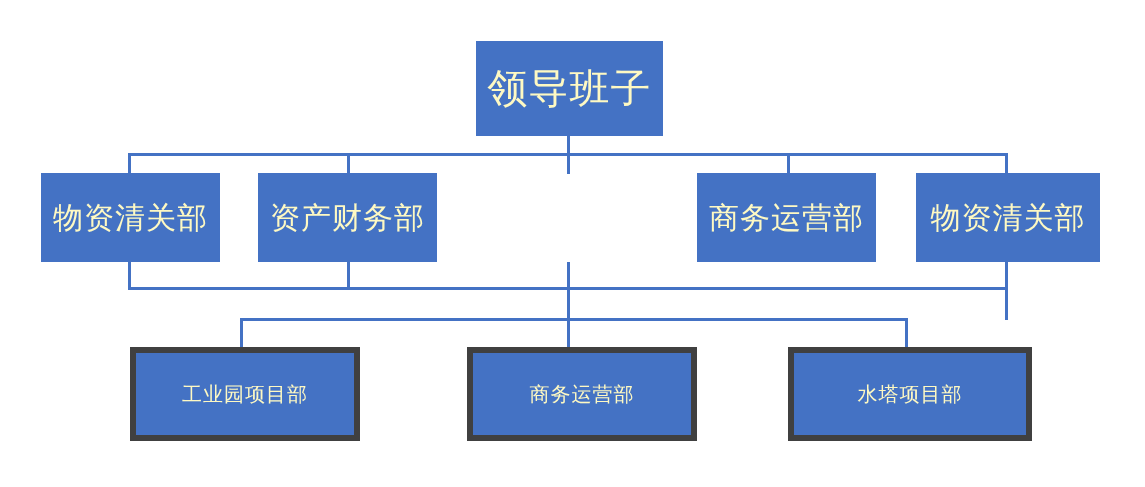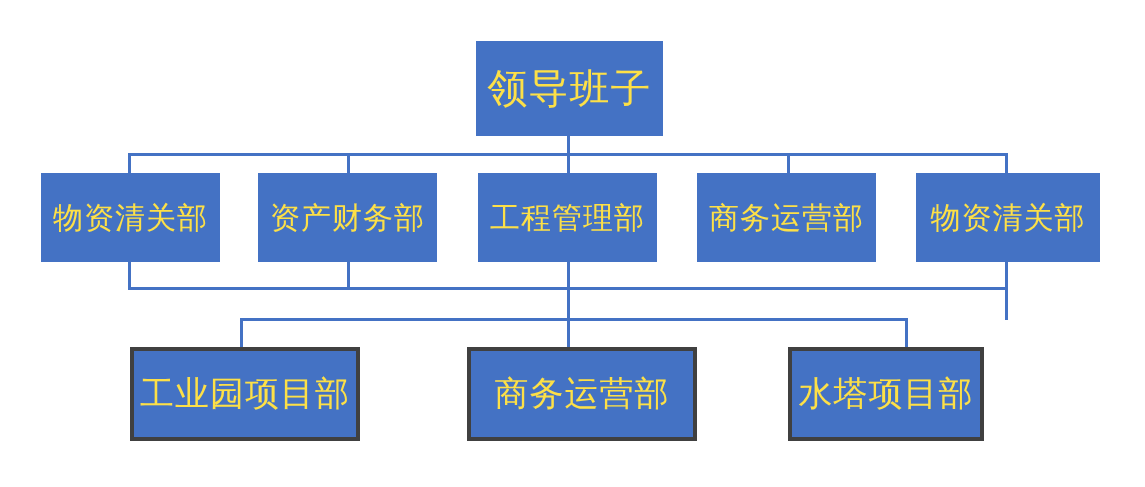--- a/index.html
+++ b/index.html
@@ -12,39 +12,39 @@
     width: 1145px;
     height: 487px;
     background: #ffffff;
     font-family: "Liberation Serif", "DejaVu Serif", serif;
     overflow: hidden;
   }
   .node-box {
     position: absolute;
     box-sizing: border-box;
     background: #4472C4;
-    color: #fde047;
+    color: #fef9c3;
     display: flex;
     align-items: center;
     justify-content: center;
     text-align: center;
     line-height: 1.1;
     white-space: nowrap;
     letter-spacing: 1px;
     z-index: 3;
   }
   .node-box.level-0 {
     font-size: 40px;
   }
   .node-box.level-1 {
     font-size: 30px;
   }
   .node-box.level-2 {
-    font-size: 34px;
-    border: 4px solid #404040;
+    font-size: 20px;
+    border: 6px solid #404040;
   }
   .connector {
     position: absolute;
     background: #4472C4;
     z-index: 1;
   }
   .connector.v {
     width: 3px;
   }
   .connector.h {
@@ -71,23 +71,20 @@
   <div class="connector v" style="left:1005px; top:153px; height:21px;"></div>
 
   <div class="node-box level-1" style="left:41px; top:173px; width:179px; height:89px;">
     <span>物资清关部</span>
   </div>
 
   <div class="node-box level-1" style="left:258px; top:173px; width:179px; height:89px;">
     <span>资产财务部</span>
   </div>
 
-  <div class="node-box level-1" style="left:478px; top:173px; width:179px; height:89px;">
-    <span>工程管理部</span>
-  </div>
 
   <div class="node-box level-1" style="left:916px; top:173px; width:184px; height:89px;">
     <span>物资清关部</span>
   </div>
 
   <div class="node-box level-1" style="left:697px; top:173px; width:179px; height:89px;">
     <span>商务运营部</span>
   </div>
 
   <div class="connector v" style="left:128px; top:262px; height:27px;"></div>
@@ -107,17 +104,17 @@
   <div class="connector v" style="left:905px; top:318px; height:31px;"></div>
 
   <div class="node-box level-2" style="left:130px; top:347px; width:230px; height:94px;">
     <span>工业园项目部</span>
   </div>
 
   <div class="node-box level-2" style="left:467px; top:347px; width:230px; height:94px;">
     <span>商务运营部</span>
   </div>
 
-  <div class="node-box level-2" style="left:788px; top:347px; width:196px; height:94px;">
+  <div class="node-box level-2" style="left:788px; top:347px; width:244px; height:94px;">
     <span>水塔项目部</span>
   </div>
 
 </div>
 
 </body></html>

